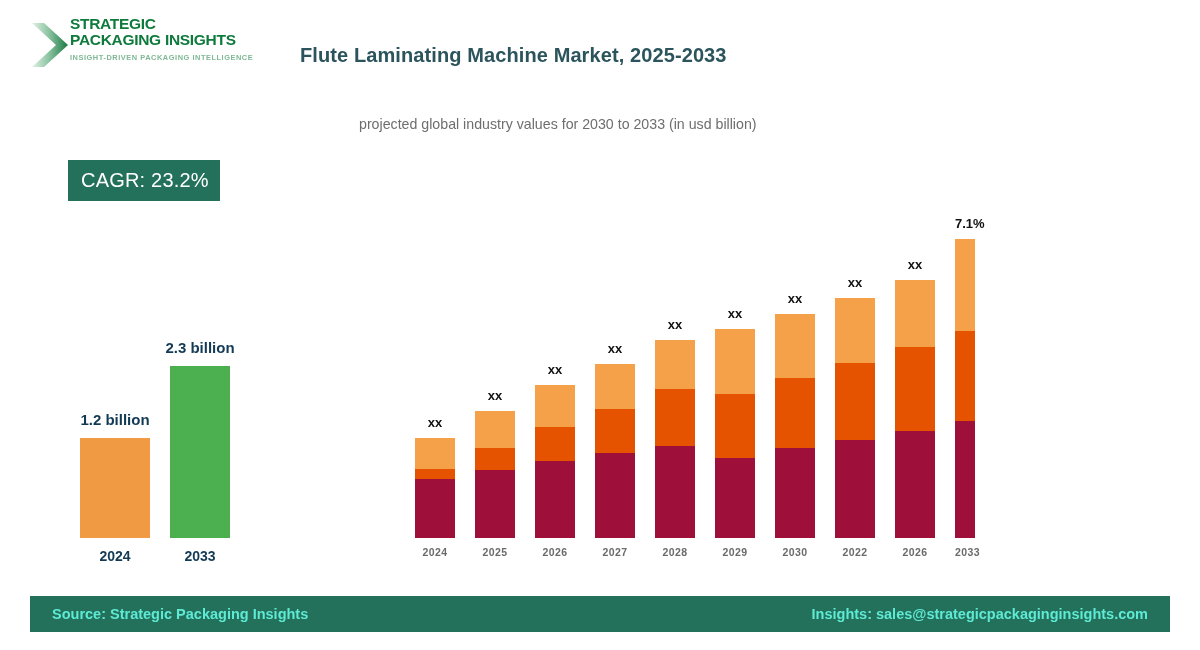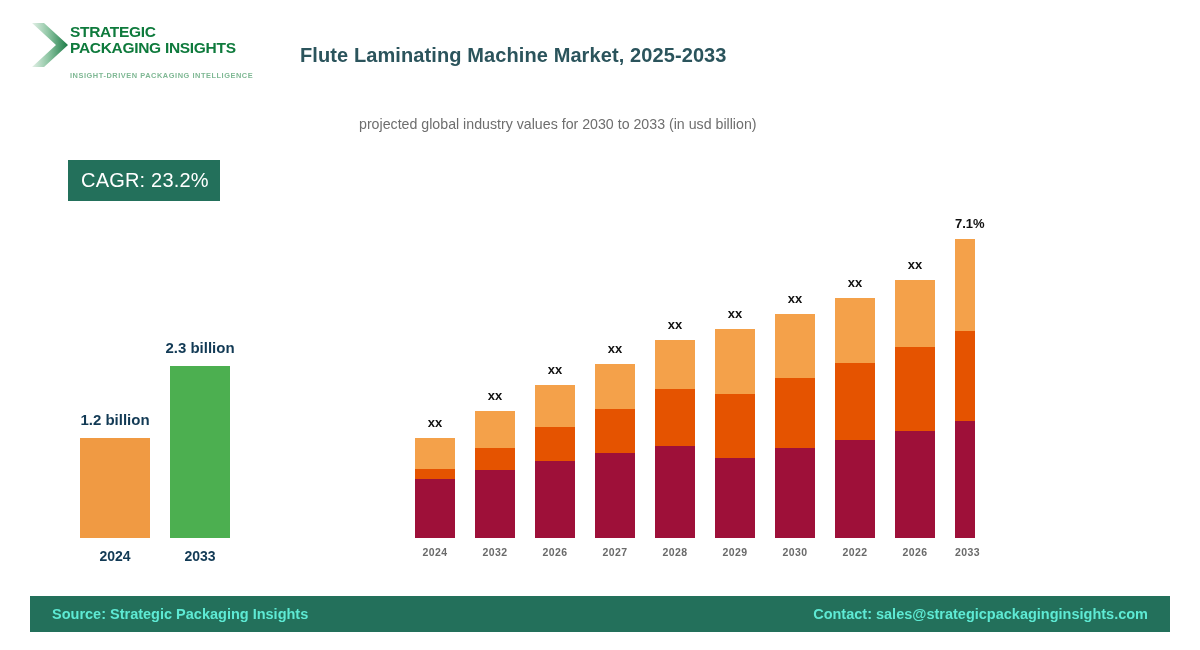--- a/index.html
+++ b/index.html
@@ -26,36 +26,36 @@
   #logo-mark {
     position: absolute;
     left: 0px;
     top: 6px;
     width: 48px;
     height: 50px;
   }
   #logo-text-block {
     position: absolute;
     left: 40px;
-    top: 10px;
+    top: 2px;
   }
   .logo-line {
     color: #0E7A3C;
     font-weight: bold;
     font-size: 15.5px;
     letter-spacing: -0.3px;
     line-height: 16px;
     white-space: nowrap;
   }
   #logo-tagline {
     color: #7FB894;
     font-size: 7.4px;
     font-weight: bold;
     letter-spacing: 0.55px;
-    margin-top: 15px;
+    margin-top: 5px;
     white-space: nowrap;
   }
 
   
   #chart-title {
     position: absolute;
     left: 300px;
     top: 44px;
     font-size: 20px;
     font-weight: bold;
@@ -229,21 +229,21 @@
       <div class="stack-label" style="bottom: 130px;">xx</div>
       <div class="stack-year">2024</div>
     </div>
     <div class="stack-group" style="left: 75px; width: 40px; height: 348px;">
       <div class="stack-bar" style="height: 127px;">
         <div class="seg" style="height: 37px; background: rgb(244, 161, 74);"></div>
         <div class="seg" style="height: 22px; background: rgb(229, 83, 0);"></div>
         <div class="seg" style="height: 68px; background: rgb(158, 16, 57);"></div>
       </div>
       <div class="stack-label" style="bottom: 157px;">xx</div>
-      <div class="stack-year">2032</div>
+      <div class="stack-year">2025</div>
     </div>
     <div class="stack-group" style="left: 135px; width: 40px; height: 348px;">
       <div class="stack-bar" style="height: 153px;">
         <div class="seg" style="height: 42px; background: rgb(244, 161, 74);"></div>
         <div class="seg" style="height: 34px; background: rgb(229, 83, 0);"></div>
         <div class="seg" style="height: 77px; background: rgb(158, 16, 57);"></div>
       </div>
       <div class="stack-label" style="bottom: 183px;">xx</div>
       <div class="stack-year">2026</div>
     </div>
@@ -307,14 +307,14 @@
         <div class="seg" style="height: 90px; background: rgb(229, 83, 0);"></div>
         <div class="seg" style="height: 117px; background: rgb(158, 16, 57);"></div>
       </div>
       <div class="stack-label" style="bottom: 329px;">7.1%</div>
       <div class="stack-year">2033</div>
     </div>
   </div>
 
 <div id="footer">
   <span class="footer-text">Source: Strategic Packaging Insights</span>
-  <span class="footer-text">Contact: sales@strategicpackaginginsights.com</span>
+  <span class="footer-text">Insights: sales@strategicpackaginginsights.com</span>
 </div>
 
 </body></html>

